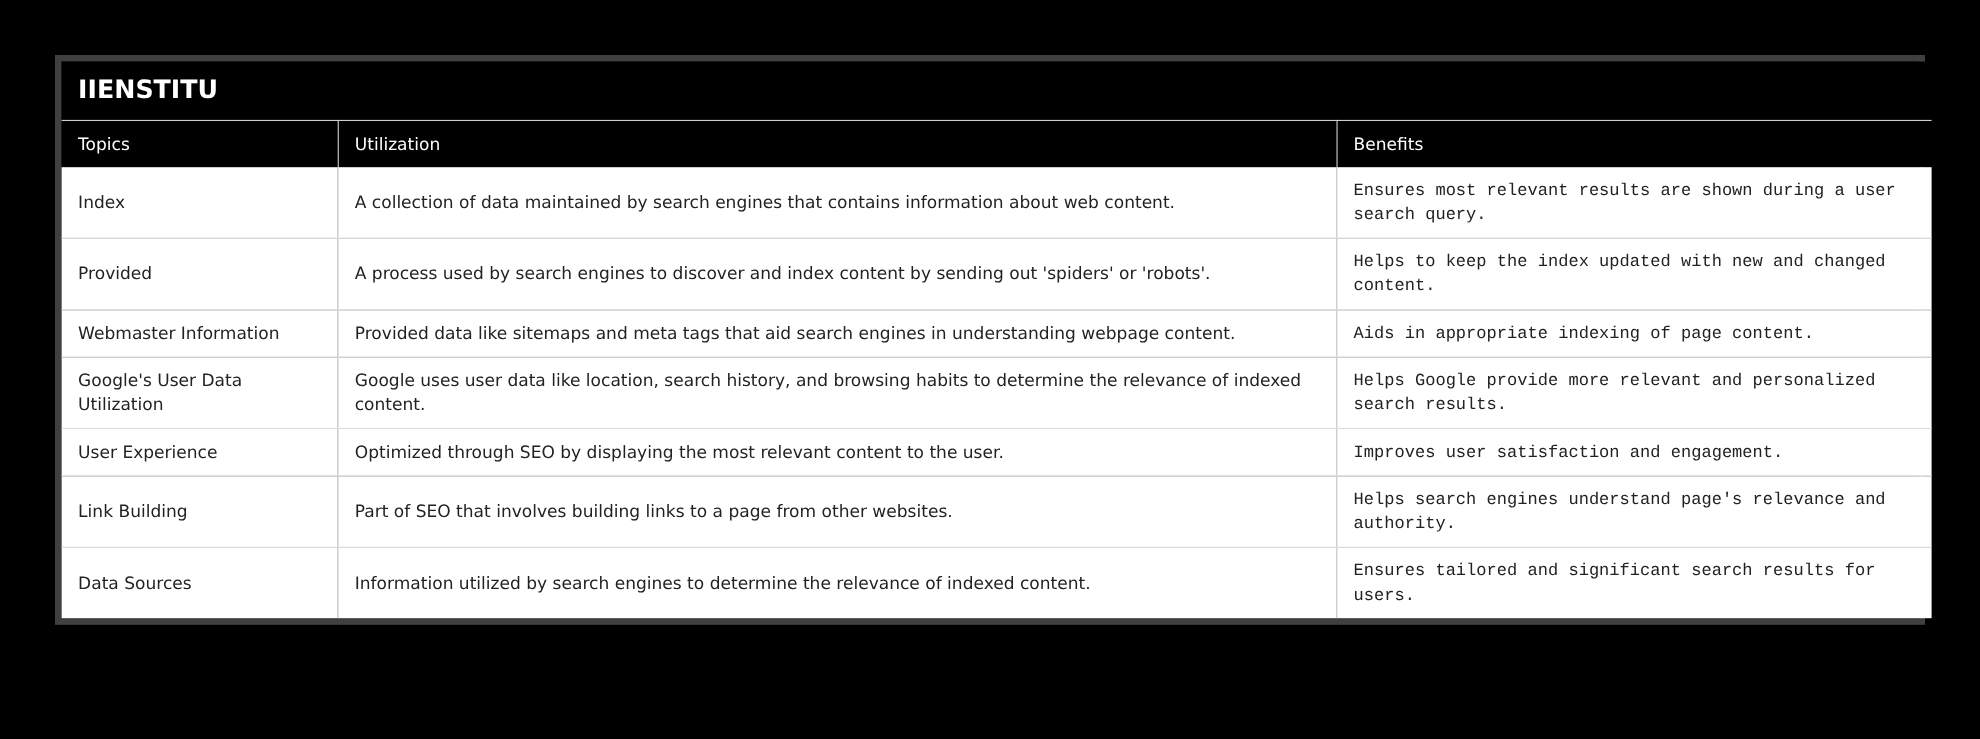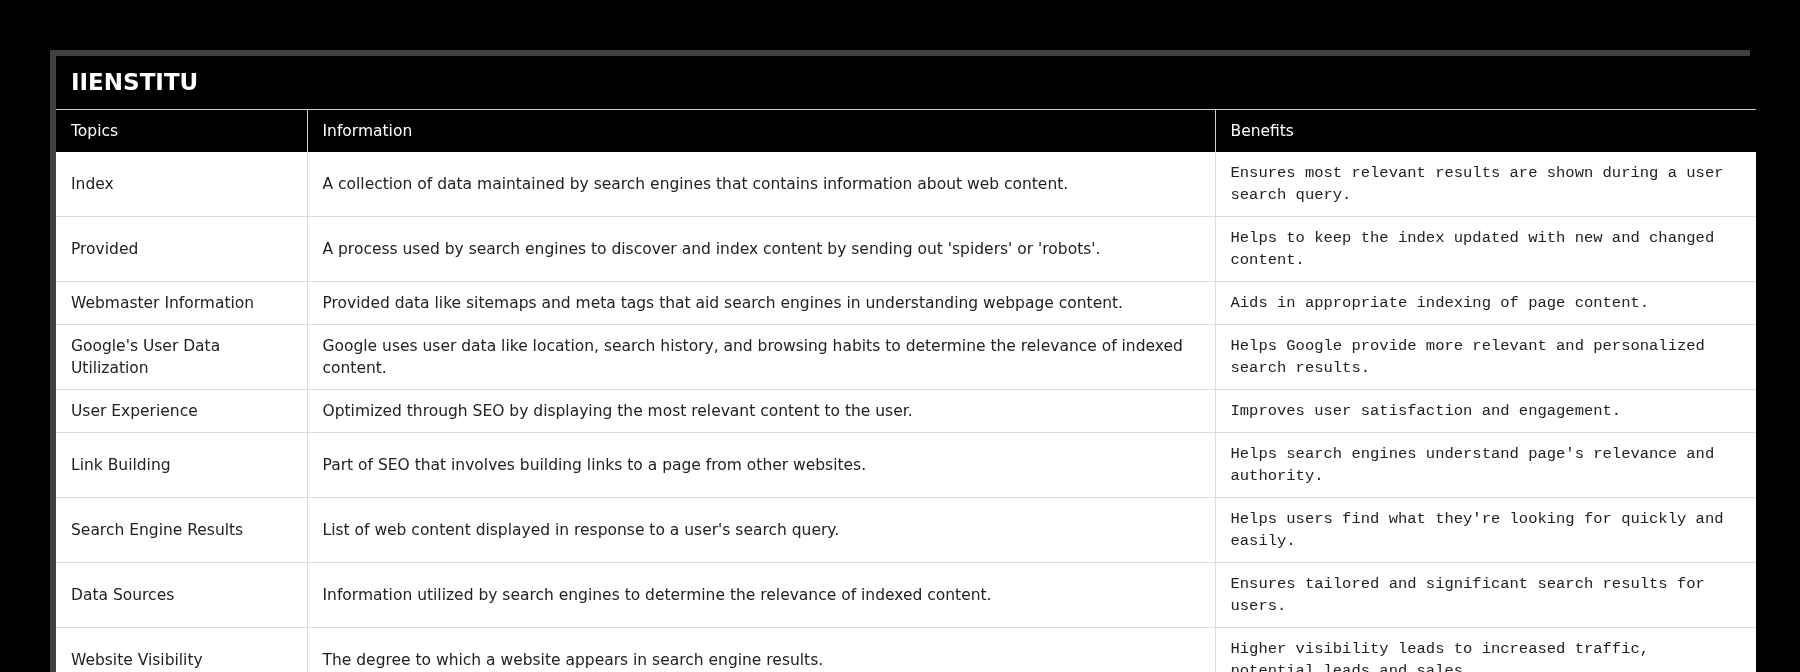--- a/index.html
+++ b/index.html
@@ -45,21 +45,21 @@
         <col class="c1">
         <col class="c2">
         <col class="c3">
       </colgroup>
     <thead>
       <tr>
         <th class="title-cell" colspan="3">IIENSTITU</th>
       </tr>
       <tr>
         <th>Topics</th>
-        <th>Information</th>
+        <th>Utilization</th>
         <th>Benefits</th>
       </tr>
     </thead>
     <tbody id="tbody">
         <tr>
           <td>Index</td>
           <td>A collection of data maintained by search engines that contains information about web content.</td>
           <td>Ensures most relevant results are shown during a user search query.</td>
         </tr>
         <tr>
@@ -81,29 +81,19 @@
           <td>User Experience</td>
           <td>Optimized through SEO by displaying the most relevant content to the user.</td>
           <td>Improves user satisfaction and engagement.</td>
         </tr>
         <tr>
           <td>Link Building</td>
           <td>Part of SEO that involves building links to a page from other websites.</td>
           <td>Helps search engines understand page's relevance and authority.</td>
         </tr>
         <tr>
-          <td>Search Engine Results</td>
-          <td>List of web content displayed in response to a user's search query.</td>
-          <td>Helps users find what they're looking for quickly and easily.</td>
-        </tr>
-        <tr>
           <td>Data Sources</td>
           <td>Information utilized by search engines to determine the relevance of indexed content.</td>
           <td>Ensures tailored and significant search results for users.</td>
-        </tr>
-        <tr>
-          <td>Website Visibility</td>
-          <td>The degree to which a website appears in search engine results.</td>
-          <td>Higher visibility leads to increased traffic, potential leads and sales.</td>
         </tr>
       </tbody>
   </table>
 </div>
 
 </body></html>

